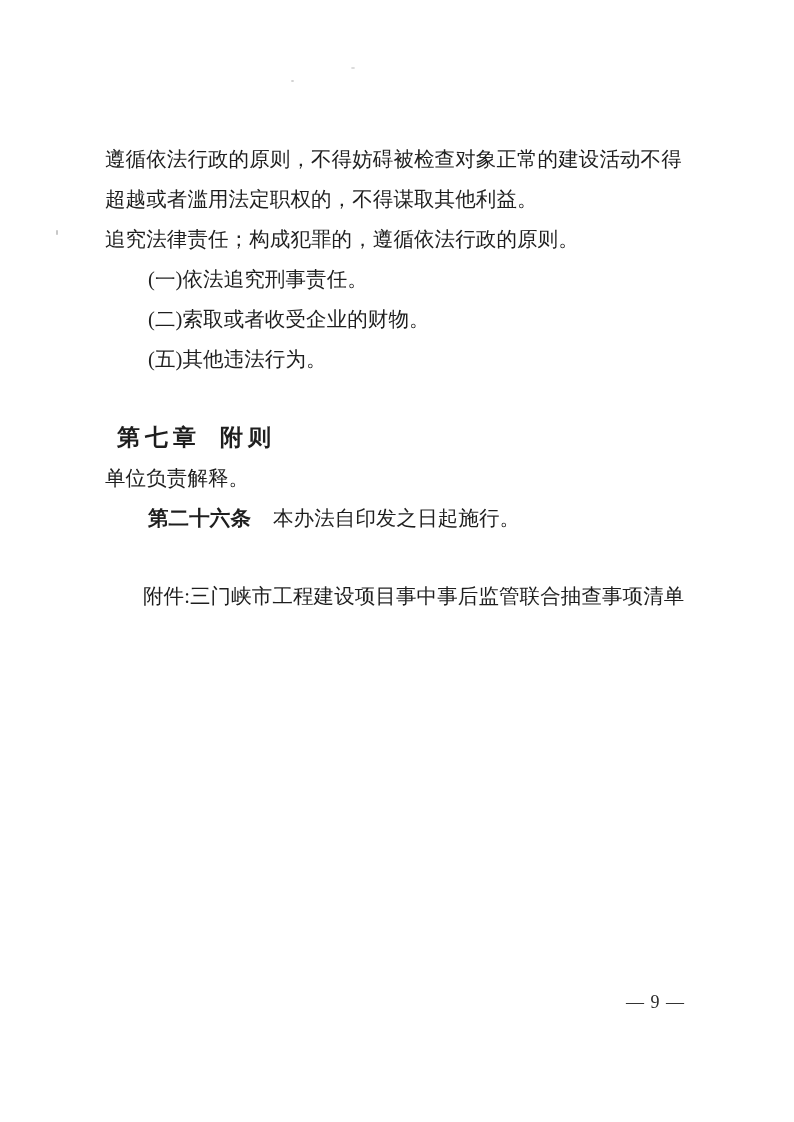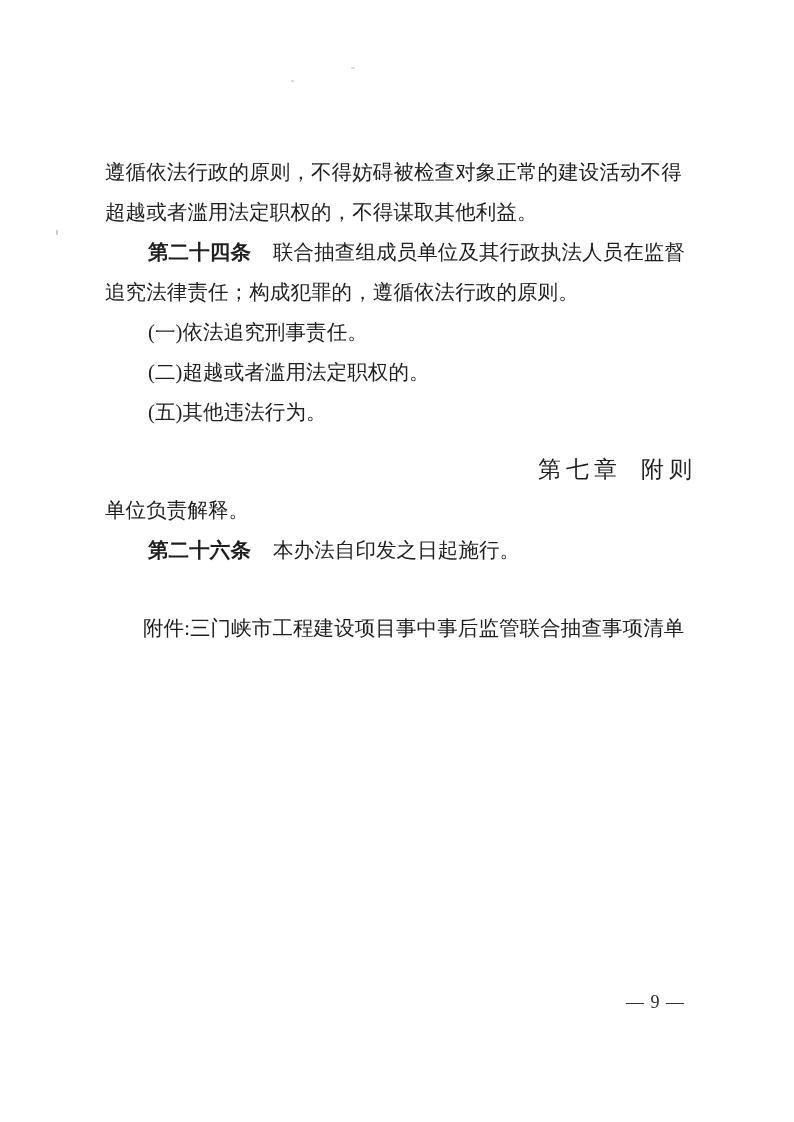--- a/index.html
+++ b/index.html
@@ -9,41 +9,41 @@
     height: 1122px;
     background: #ffffff;
     font-family: "Liberation Serif", "DejaVu Serif", serif;
     color: #1e1e1e;
     overflow: hidden;
     margin: 0 auto;
   }
   .doc {
     position: absolute;
     left: 105px;
-    top: 152px;
+    top: 139px;
     width: 580px;
   }
   .line {
     height: 40px;
     line-height: 40px;
     font-size: 20.5px;
     letter-spacing: 0.1px;
     white-space: nowrap;
   }
   .indent { padding-left: 43px; }
   .article-label {
     font-weight: 700;
     margin-right: 22px;
   }
   .chapter {
     height: 40px;
     line-height: 40px;
-    margin-top: 18px;
-    text-align: right;
-    font-weight: 400;
+    margin-top: 39px;
+    text-align: left;
+    font-weight: 700;
     font-size: 23px;
     letter-spacing: 5px;
     transform: translateX(12px);
     white-space: nowrap;
   }
   .chapter-gap { display: inline-block; width: 19px; }
   .attachment {
     margin-top: 38px;
     padding-left: 38px;
   }
@@ -80,32 +80,29 @@
 
   <div class="doc">
 
     <div class="line">
       <span>遵循依法行政的原则，不得妨碍被检查对象正常的建设活动不得</span>
     </div>
     <div class="line">
       <span>超越或者滥用法定职权的，不得谋取其他利益。</span>
     </div>
 
-    <div class="line indent">
-      <span class="article-label">第二十四条</span><span>联合抽查组成员单位及其行政执法人员在监督</span>
-    </div>
     <div class="line">
       <span>追究法律责任；构成犯罪的，遵循依法行政的原则。</span>
     </div>
 
     <div class="line indent">
       <span>(一)依法追究刑事责任。</span>
     </div>
     <div class="line indent">
-      <span>(二)超越或者滥用法定职权的。</span>
+      <span>(二)索取或者收受企业的财物。</span>
     </div>
     <div class="line indent">
       <span>(五)其他违法行为。</span>
     </div>
 
     <div class="chapter">
       <span>第七章</span><span class="chapter-gap"></span><span>附则</span>
     </div>
 
     <div class="line">

